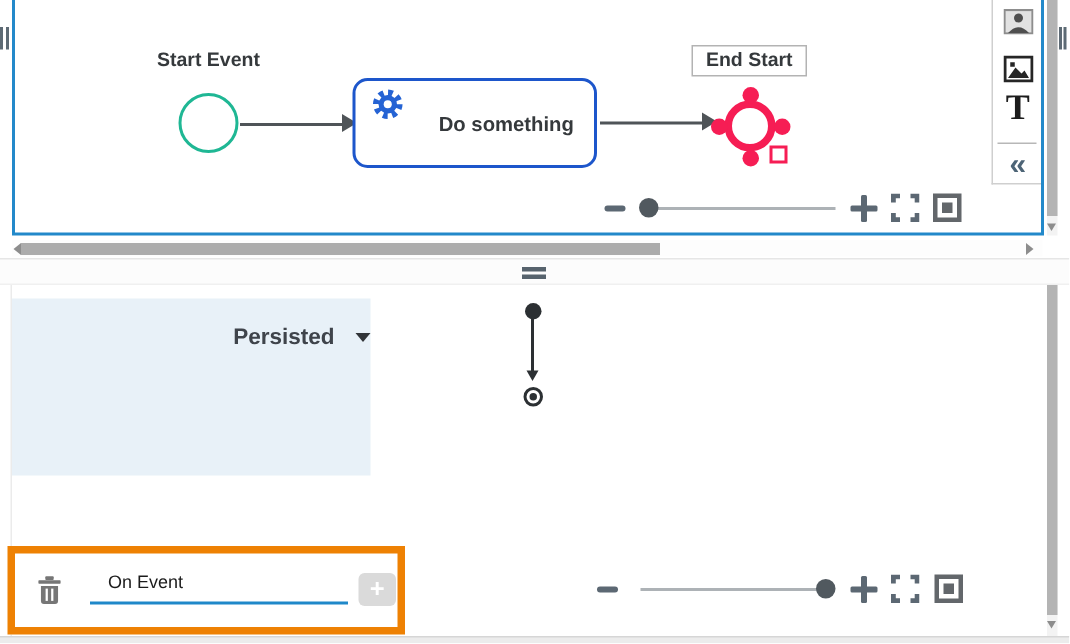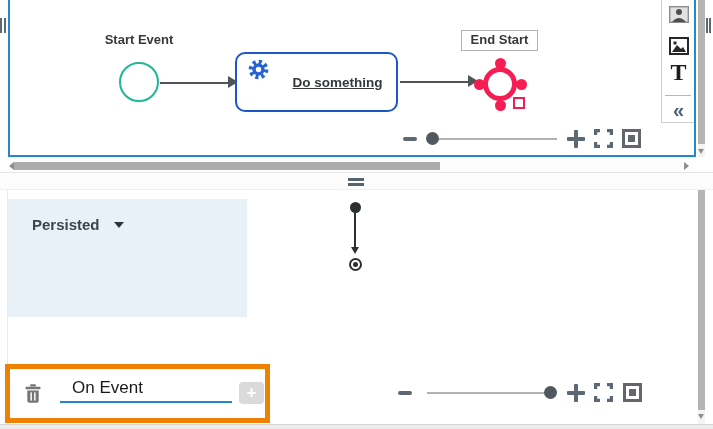--- a/index.html
+++ b/index.html
@@ -25,21 +25,21 @@
   .flow-line { position:absolute; left:0; top:5.5px; width:68px; height:2.5px; background:var(--arrow-gray,#4f5458); }
   .flow-head { position:absolute; left:68px; top:0; width:0; height:0;
     border-left:10px solid var(--arrow-gray,#4f5458); border-top:6.5px solid transparent; border-bottom:6.5px solid transparent; }
   .flow1 { left:160px; top:76px; width:78px; }
   .flow2 { left:400px; top:75px; width:78px; }
   .task-node {
     left:235px; top:52px; width:163px; height:60px; background:#fff;
     border:2px solid var(--task-blue,#1d56cb); border-radius:10px;
     display:flex; align-items:center; justify-content:center; padding-left:42px;
   }
-  .task-node .diagram-label { font-size:13.5px;text-decoration:underline; }
+  .task-node .diagram-label { font-size:13.5px; }
   .gear { position:absolute; left:10px; top:4px; }
   .end-label {
     left:461px; top:30px; width:77px; height:21px; background:#fff;
     border:1.5px solid #b3b3b3; line-height:18px;
   }
   .end-ring {
     left:483px; top:67px; width:34px; height:34px; border-radius:50%;
     border:5px solid var(--end-red,#f61d54); background:#fff;
   }
   .end-bump { width:11px; height:11px; border-radius:50%; background:var(--end-red,#f61d54); }
@@ -91,41 +91,41 @@
   .splitter { left:0; top:172px; width:713px; height:18px; background:#fcfcfc;
     border-top:1px solid #e6e6e6; border-bottom:1px solid #f0f0f0; }
   .splitter span { position:absolute; left:348px; width:16px; height:3px; background:#57636d; }
   .sg1 { top:4.5px; } .sg2 { top:9.5px; }
 
   
   .bottom-panel-edge { left:7px; top:190px; width:1px; height:234px; background:#ebebeb; }
   .lane { top:199px; width:239px; height:118px; background:var(--lane-blue,#e8f1f8); }
   .lane-persisted { left:8px; }
   .lane-local { left:454px; }
-  .lane-title-row { position:absolute; left:0; top:17px; width:100%; display:flex; align-items:center; justify-content:flex-start;padding-left:24px; }
+  .lane-title-row { position:absolute; left:0; top:17px; width:100%; display:flex; align-items:center; justify-content:flex-end;padding-left:24px; }
   .lane-title { font-weight:bold; font-size:15px; color:#3f444b; }
   .caret-down { margin-left:14px; width:0; height:0;
     border-left:5.5px solid transparent; border-right:5.5px solid transparent; border-top:6px solid #303438; }
   .conn-dot { left:349.5px; top:201.5px; width:11px; height:11px; border-radius:50%; background:#2c3033; }
   .conn-line { left:354.2px; top:212px; width:1.6px; height:36px; background:#2c3033; }
   .conn-head { left:350.5px; top:247px; border-top:7px solid #2c3033; border-left:4.5px solid transparent; border-right:4.5px solid transparent; }
   .conn-target { left:348.5px; top:257.5px; width:13px; height:13px; border-radius:50%; border:2px solid #2c3033; background:#fff; }
   .conn-target span { position:absolute; left:2px; top:2px; width:5px; height:5px; border-radius:50%; background:#2c3033; }
 
   
   .event-editor {
     left:5px; top:364px; width:265px; height:59px; background:#fff;
     border:5px solid var(--accent-orange,#ee8103);
   }
   .trash-btn { position:absolute; left:12px; top:12px; width:22px; height:24px;
     display:flex; align-items:center; justify-content:center; cursor:pointer; background:none; border:none; }
   .event-input {
     position:absolute; left:50px; top:10px; width:172px; height:24px;
     border:none; border-bottom:2.5px solid var(--underline-blue,#1f88c9);
-    font-family:"Liberation Sans", sans-serif; font-size:17px; color:#1b1b1b;
+    font-family:"Liberation Sans", sans-serif; font-size:12px; color:#1b1b1b;
     padding:0 0 4px 12px; background:transparent; outline:none;
   }
   .add-btn {
     position:absolute; left:229px; top:13px; width:25px; height:22px;
     background:#dadada; border:none; border-radius:4px; color:#ffffff;
     font-size:17px; font-weight:bold; line-height:20px; text-align:center; cursor:default;
   }
   .status-strip { left:0; top:424px; width:713px; height:5px; background:#ececec; border-top:1px solid #d6d6d6; }
 </style>
 </head>

